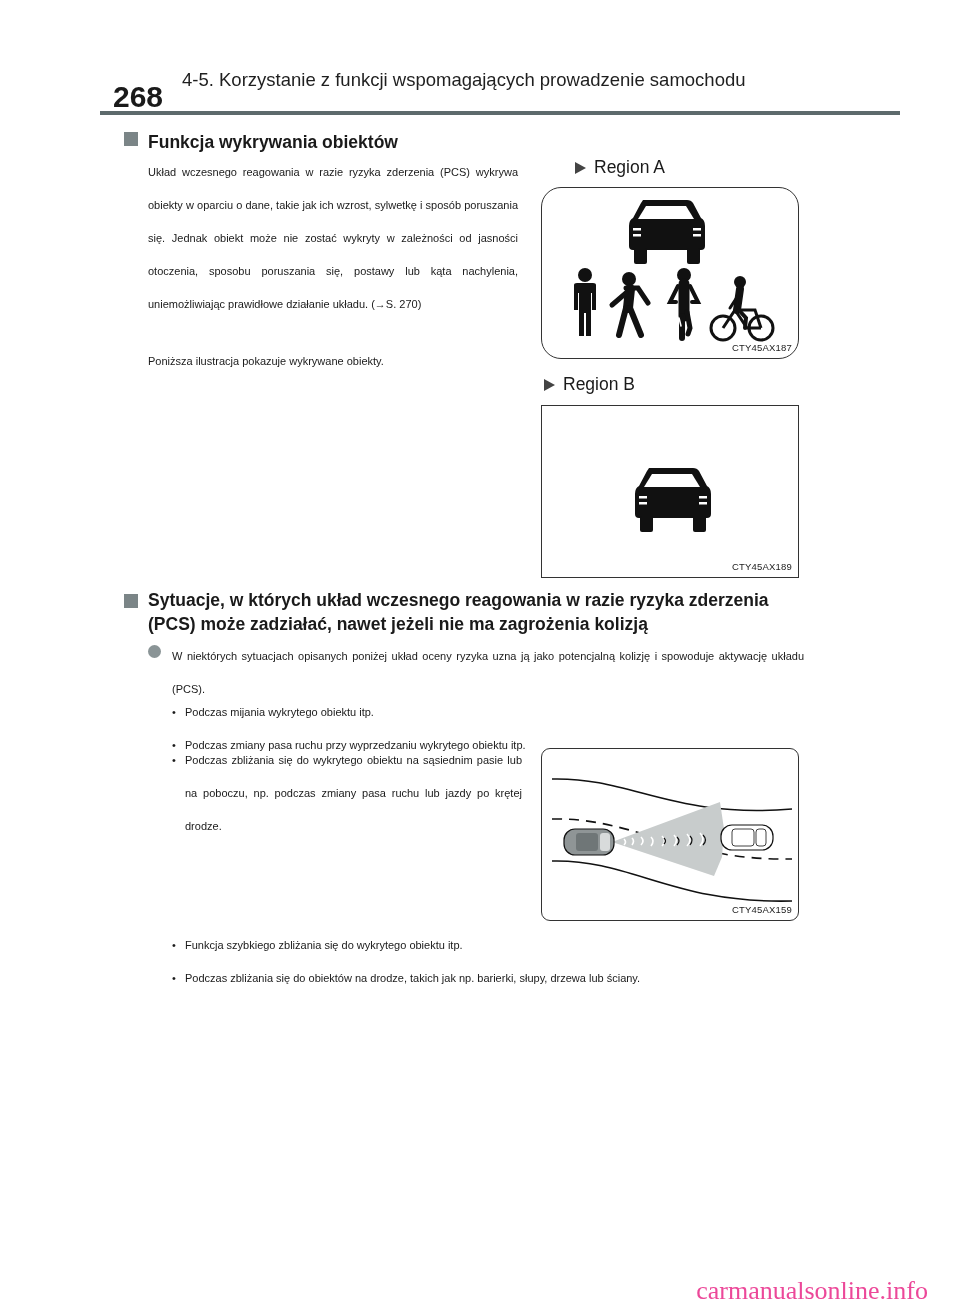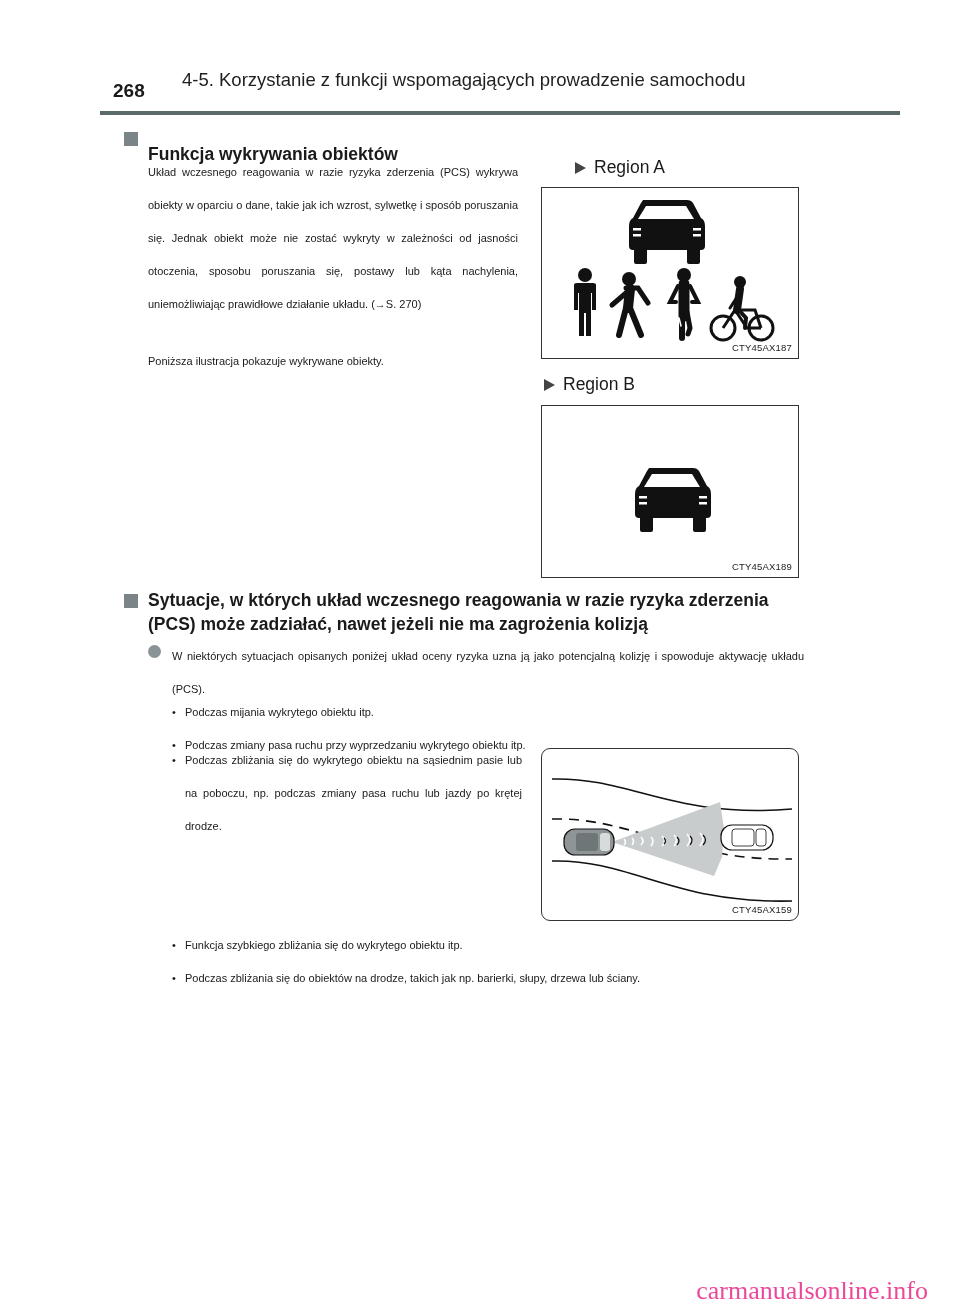--- a/index.html
+++ b/index.html
@@ -1,43 +1,43 @@
 <!DOCTYPE html>
 <html><head>
   <meta charset="utf-8">
   <style>
     html, body { margin: 0; padding: 0; background: #ffffff; }
     body {
       width: 960px; height: 1313px; position: relative; overflow: hidden;
       font-family: "Liberation Sans", sans-serif; color: #1a1a1a;
     }
     .abs { position: absolute; }
-    .page-num { left: 113px; top: 80px; font-size: 19px; font-weight: bold; letter-spacing: 0px; }
+    .page-num { left: 113px; top: 80px; font-size: 30px; font-weight: bold; letter-spacing: 0px; }
     .chapter { left: 182px; top: 69px; font-size: 18.5px; color: #1f1f1f; }
     .header-rule { left: 100px; top: 111px; width: 800px; height: 4px; background: #5d6a6c; }
 
     .sq-bullet { width: 14px; height: 14px; background: #7b8587; }
     .heading { font-size: 17.5px; font-weight: bold; line-height: 24px; }
     .body-text { font-size: 11px; line-height: 33px; }
     .justify { text-align: justify; text-align-last: left; }
 
     .h1-wrap { left: 124px; top: 126px; }
     .h1-wrap .sq-bullet { position: absolute; left: 0; top: 6px; }
-    .h1-wrap .heading { position: absolute; left: 24px; top: 16px; white-space: nowrap; }
+    .h1-wrap .heading { position: absolute; left: 24px; top: 4px; white-space: nowrap; }
 
     .para1 { left: 148px; top: 156px; width: 370px; }
     .para2 { left: 148px; top: 345px; width: 370px; }
 
     .region-label { font-size: 17.5px; display: flex; align-items: center; gap: 8px; }
     .tri { width: 0; height: 0; border-top: 6.5px solid transparent; border-bottom: 6.5px solid transparent; border-left: 11px solid #444; }
     .regA { left: 544px; top: 157px; padding-left: 31px; }
     .regB { left: 544px; top: 374px; }
 
     .figure { border: 1.5px solid #333; background: #fff; box-sizing: border-box; }
-    .figA { left: 541px; top: 187px; width: 258px; height: 172px; }
+    .figA { left: 541px; top: 187px; width: 258px; height: 172px; border-radius: 20px; }
     .figB { left: 541px; top: 405px; width: 258px; height: 173px; }
     .figC { left: 541px; top: 748px; width: 258px; height: 173px; border-radius: 9px; }
     .fig-code { position: absolute; right: 6px; bottom: 5px; font-size: 9.5px; color: #222; letter-spacing: 0.2px; }
     .figure svg { position: absolute; left: 0; top: 0; }
 
     .h2-wrap { left: 124px; top: 588px; width: 680px; }
     .h2-wrap .sq-bullet { position: absolute; left: 0; top: 6px; }
     .h2-wrap .heading { position: absolute; left: 24px; top: 0; width: 656px; }
 
     .dot-item { left: 148px; top: 640px; width: 656px; }

